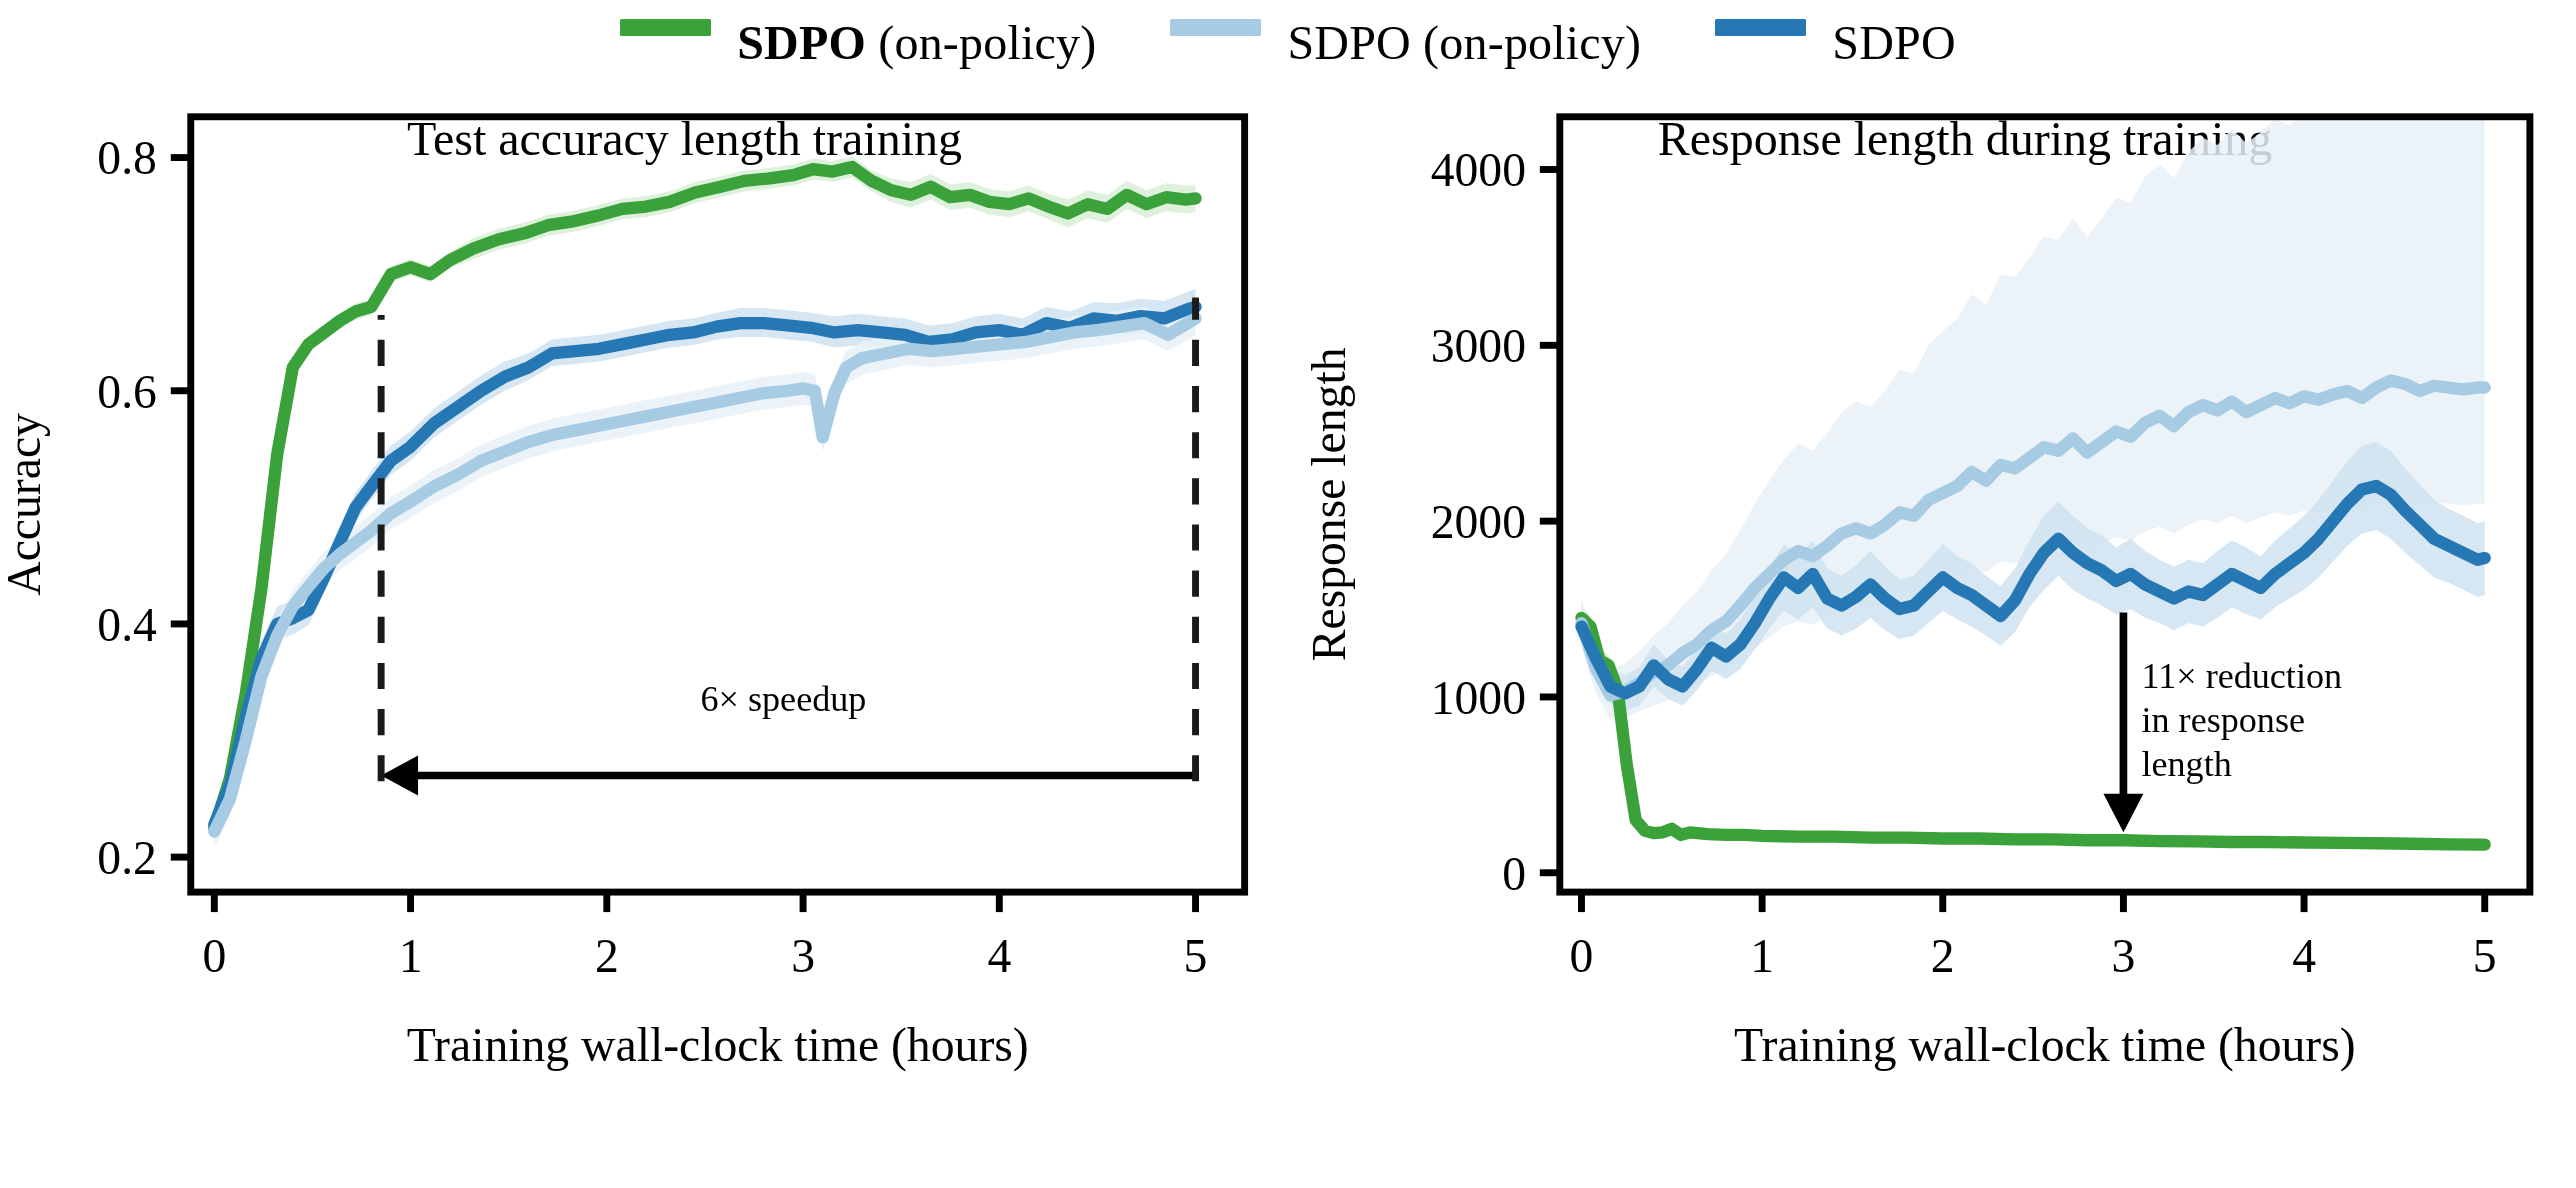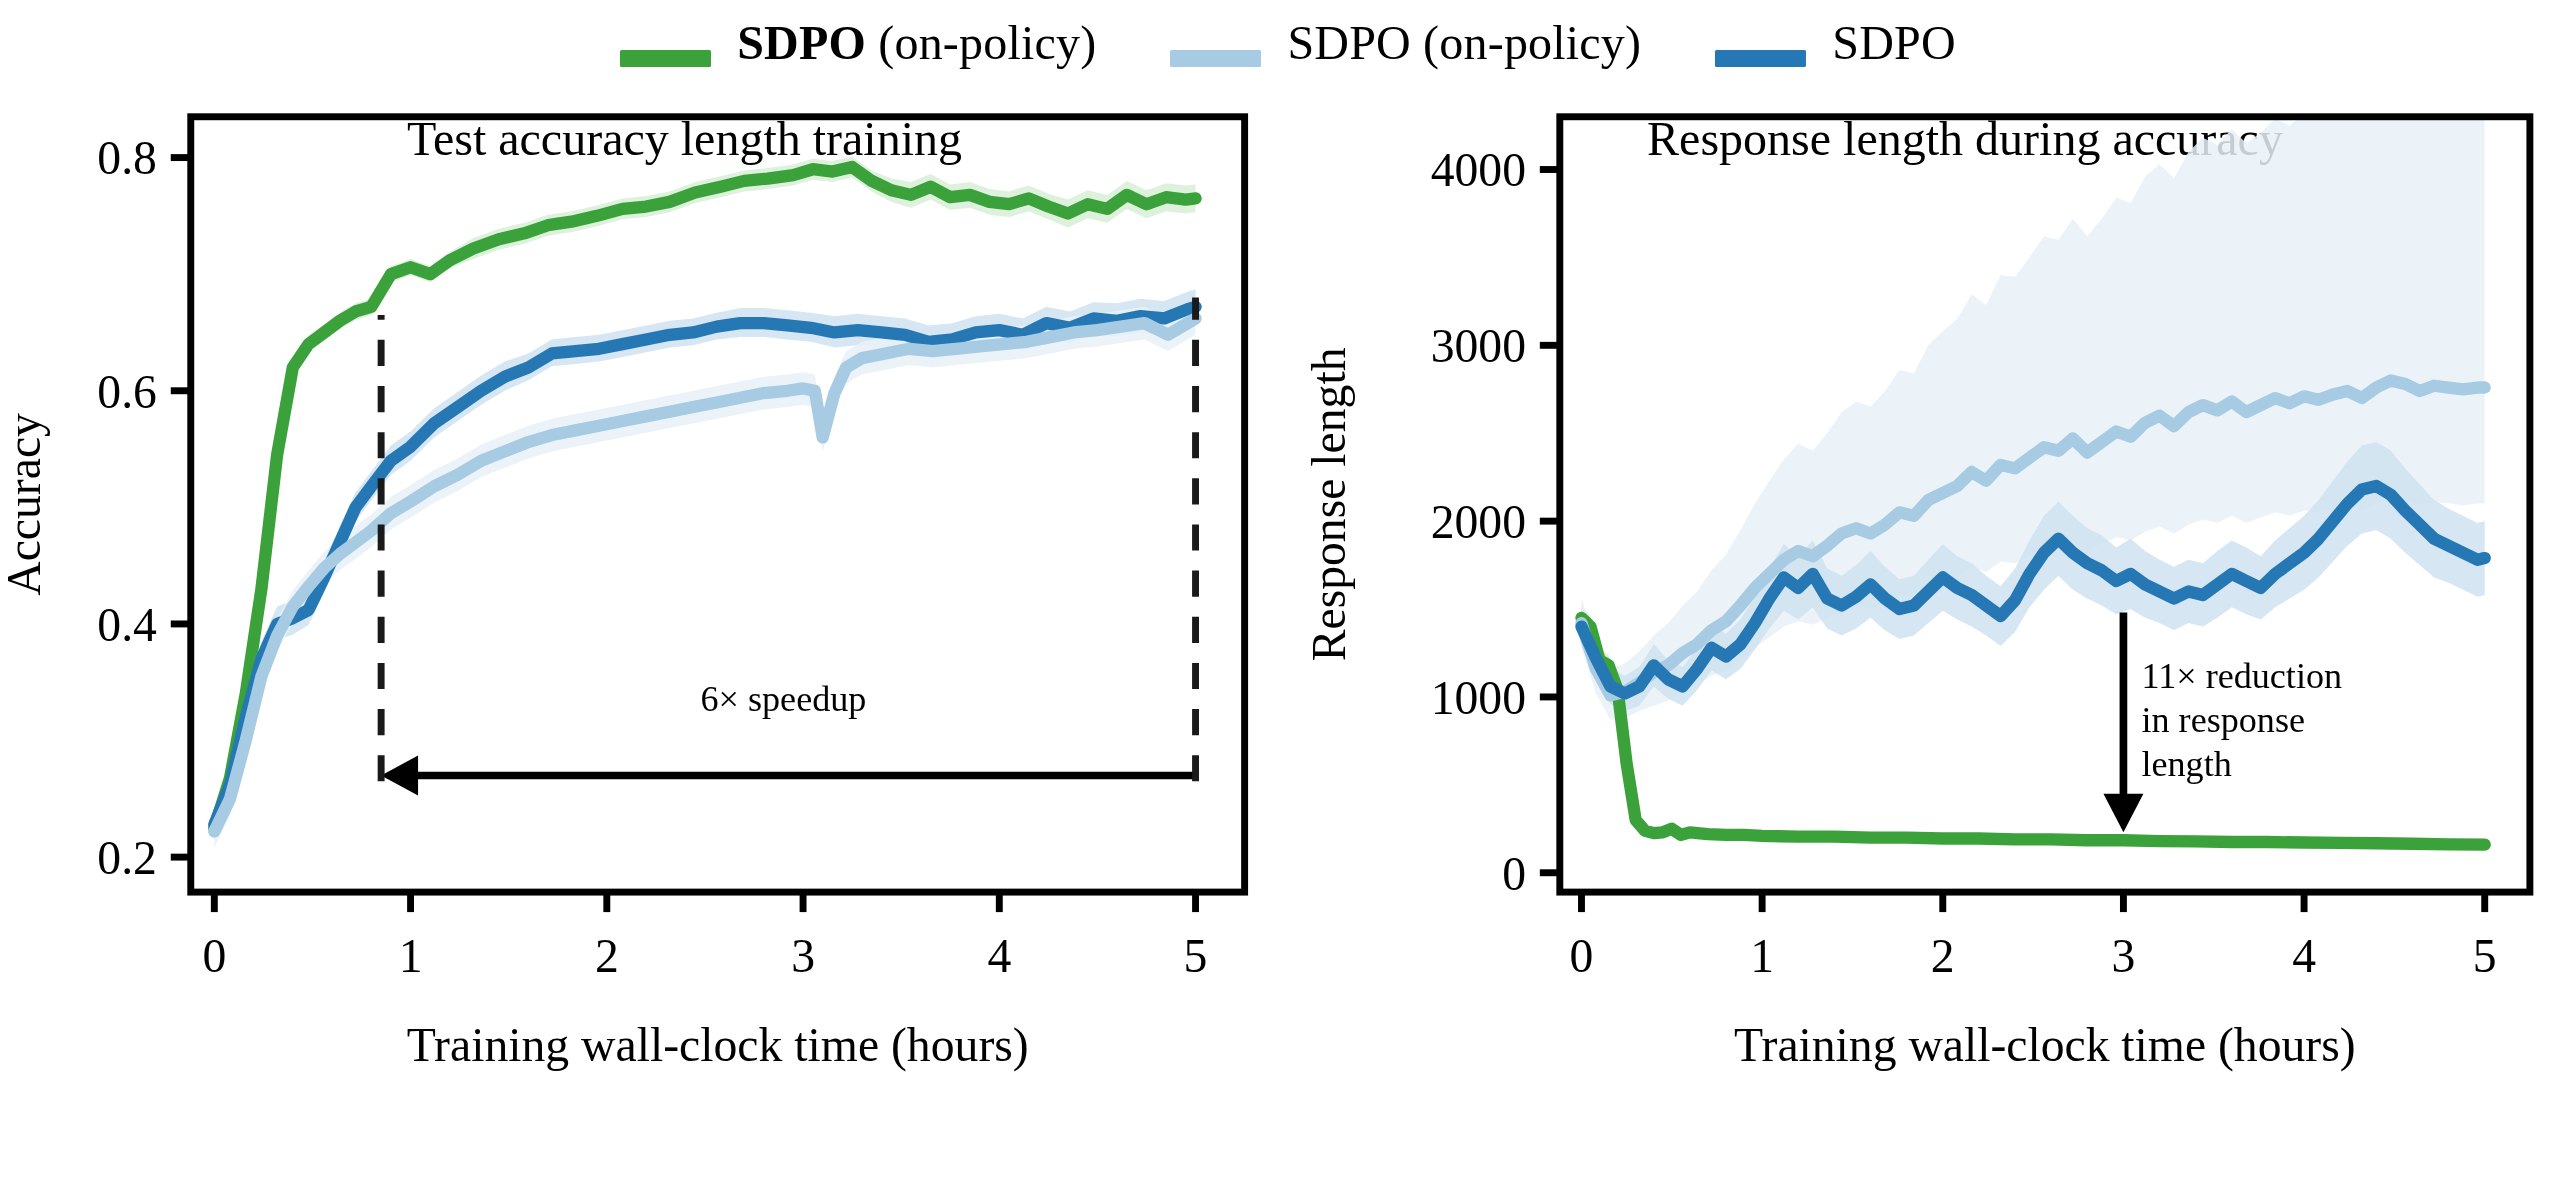--- a/index.html
+++ b/index.html
@@ -4,21 +4,21 @@
 <style>
   html,body{margin:0;padding:0;background:#ffffff;}
   body{width:2576px;height:1189px;font-family:"Liberation Serif",serif;color:#000;}
   #root{position:relative;width:2576px;height:1189px;}
 
   
   .legend{
     position:absolute;left:0;top:0;width:2576px;height:86px;
     display:flex;align-items:center;justify-content:center;gap:74px;
   }
-  .legend-item{display:flex;align-items:flex-end;gap:26px;}
+  .legend-item{display:flex;align-items:flex-start;gap:26px;}
   .legend-swatch{width:91px;height:17px;border-radius:1.5px;}
   .legend-label{font-size:48px;line-height:1;white-space:nowrap;letter-spacing:0.2px;}
   .legend-label b{font-weight:700;}
 
   
   .panel{position:absolute;top:86px;height:1103px;}
   .panel.left{left:0;width:1300px;}
   .panel.right{left:1300px;width:1276px;}
 
   .panel-title{
@@ -103,21 +103,21 @@
         <line x1="222" x2="248" y1="396.2105263157895" y2="396.2105263157895" class="tickmark"></line>
         <text x="204" y="418.2105263157895" class="tick-label" text-anchor="end">0.6</text>
         <line x1="222" x2="248" y1="93.05263157894717" y2="93.05263157894717" class="tickmark"></line>
         <text x="204" y="115.05263157894717" class="tick-label" text-anchor="end">0.8</text>
         <text x="933" y="1268" class="axis-title" text-anchor="middle">Training wall-clock time (hours)</text>
         <text x="0" y="0" class="axis-title" text-anchor="middle" transform="translate(52,544) rotate(-90)">Accuracy</text>
       </svg>
   </div>
 
   <div class="panel right">
-    <div class="panel-title">Response length during accuracy</div>
+    <div class="panel-title">Response length during training</div>
     <svg class="plot-svg" id="svg-right" viewBox="0 0 1660 1434" preserveAspectRatio="none">
         <defs>
           <clipPath id="svg-right-clip">
             <rect x="338" y="40" width="1262" height="1008"></rect>
           </clipPath>
         </defs>
         <g clip-path="url(#svg-right-clip)">
           <path d="M366.20 675.43 L377.95 689.14 L389.70 732.57 L401.45 739.43 L413.20 771.43 L424.95 869.71 L436.70 946.29 L448.45 961.14 L460.20 965.26 L471.96 963.89 L483.71 958.40 L495.46 967.54 L507.21 963.43 L530.71 966.63 L554.21 968.00 L577.71 968.00 L601.21 969.37 L648.21 970.74 L695.21 970.74 L742.22 972.11 L789.22 972.11 L836.22 973.49 L883.22 973.49 L930.22 974.86 L977.23 974.86 L1024.23 976.23 L1071.23 976.23 L1118.23 977.60 L1165.23 978.06 L1212.23 978.97 L1259.24 978.97 L1306.24 979.66 L1353.24 980.11 L1400.24 980.80 L1447.24 981.71 L1494.25 982.40 L1541.25 982.86 L1541.25 989.71 L1494.25 989.26 L1447.24 988.57 L1400.24 988.11 L1353.24 987.89 L1306.24 987.43 L1259.24 986.74 L1212.23 986.74 L1165.23 986.29 L1118.23 985.83 L1071.23 984.91 L1024.23 984.91 L977.23 984.00 L930.22 984.00 L883.22 983.09 L836.22 983.09 L789.22 982.17 L742.22 982.17 L695.21 981.26 L648.21 981.26 L601.21 980.34 L577.71 979.43 L554.21 979.43 L530.71 978.51 L507.21 977.14 L495.46 979.89 L483.71 973.03 L471.96 976.69 L460.20 977.60 L448.45 974.86 L436.70 962.29 L424.95 892.57 L413.20 798.86 L401.45 766.86 L389.70 760.00 L377.95 716.57 L366.20 707.43 Z" fill="#d8eed6" fill-opacity="0.85" stroke="none"></path>
           <path d="M366.20 666.29 L385.00 725.71 L403.80 757.71 L422.60 750.86 L441.40 734.86 L460.20 714.29 L479.01 698.29 L497.81 675.43 L516.61 657.14 L535.41 629.71 L554.21 609.14 L573.01 577.14 L591.81 542.86 L610.61 513.14 L629.41 485.71 L648.21 465.14 L667.01 474.29 L685.81 451.43 L704.61 424.00 L723.42 410.29 L742.22 417.14 L761.02 396.57 L779.82 369.14 L798.62 373.71 L817.42 337.14 L836.22 318.86 L855.02 302.86 L873.82 270.86 L892.62 284.57 L911.42 245.71 L930.22 248.00 L949.02 222.86 L967.82 195.43 L986.63 200.00 L1005.43 172.57 L1024.23 195.43 L1043.03 172.57 L1061.83 145.14 L1080.63 152.00 L1099.43 117.71 L1118.23 101.71 L1137.03 120.00 L1155.83 85.71 L1174.63 67.43 L1193.43 76.57 L1212.23 56.00 L1231.04 74.29 L1249.84 60.57 L1268.64 42.29 L1287.44 51.43 L1306.24 35.43 L1325.04 42.29 L1343.84 28.57 L1362.64 19.43 L1381.44 33.14 L1400.24 8.00 L1419.04 -8.00 L1437.84 -1.14 L1456.64 14.86 L1475.45 3.43 L1494.25 8.00 L1513.05 12.57 L1531.85 8.00 L1541.25 8.00 L1541.25 542.86 L1531.85 542.86 L1513.05 545.14 L1494.25 542.86 L1475.45 540.57 L1456.64 545.14 L1437.84 538.29 L1419.04 536.00 L1400.24 542.86 L1381.44 552.00 L1362.64 545.14 L1343.84 549.71 L1325.04 554.29 L1306.24 552.00 L1287.44 558.86 L1268.64 554.29 L1249.84 561.14 L1231.04 568.00 L1212.23 558.86 L1193.43 568.00 L1174.63 563.43 L1155.83 570.29 L1137.03 581.71 L1118.23 572.57 L1099.43 579.43 L1080.63 590.86 L1061.83 586.29 L1043.03 595.43 L1024.23 604.57 L1005.43 593.14 L986.63 604.57 L967.82 602.29 L949.02 611.43 L930.22 620.57 L911.42 618.29 L892.62 632.00 L873.82 625.14 L855.02 636.57 L836.22 643.43 L817.42 650.29 L798.62 664.00 L779.82 661.71 L761.02 673.14 L742.22 680.00 L723.42 675.43 L704.61 680.00 L685.81 691.43 L667.01 700.57 L648.21 696.00 L629.41 702.86 L610.61 716.57 L591.81 730.29 L573.01 746.29 L554.21 760.00 L535.41 766.86 L516.61 778.29 L497.81 787.43 L479.01 798.86 L460.20 805.71 L441.40 812.57 L422.60 821.71 L403.80 824.00 L385.00 789.71 L366.20 730.29 Z" fill="#e8f1f8" fill-opacity="0.85" stroke="none"></path>
           <path d="M366.20 680.00 L385.00 721.14 L403.80 757.71 L422.60 766.86 L441.40 755.43 L460.20 725.71 L479.01 746.29 L497.81 755.43 L516.61 730.29 L535.41 700.57 L554.21 712.00 L573.01 693.71 L591.81 664.00 L610.61 627.43 L629.41 595.43 L648.21 611.43 L667.01 590.86 L685.81 627.43 L704.61 636.57 L723.42 622.86 L742.22 604.57 L761.02 625.14 L779.82 641.14 L798.62 636.57 L817.42 616.00 L836.22 595.43 L855.02 611.43 L873.82 620.57 L892.62 636.57 L911.42 650.29 L930.22 627.43 L949.02 590.86 L967.82 558.86 L986.63 540.57 L1005.43 558.86 L1024.23 574.86 L1043.03 584.00 L1061.83 600.00 L1080.63 588.57 L1099.43 604.57 L1118.23 616.00 L1137.03 625.14 L1155.83 616.00 L1174.63 620.57 L1193.43 604.57 L1212.23 590.86 L1231.04 600.00 L1249.84 611.43 L1268.64 590.86 L1287.44 574.86 L1306.24 558.86 L1325.04 538.29 L1343.84 513.14 L1362.64 488.00 L1381.44 467.43 L1400.24 462.86 L1419.04 474.29 L1437.84 497.14 L1456.64 517.71 L1475.45 538.29 L1494.25 549.71 L1513.05 558.86 L1531.85 568.00 L1541.25 565.71 L1541.25 661.71 L1531.85 664.00 L1513.05 654.86 L1494.25 645.71 L1475.45 638.86 L1456.64 622.86 L1437.84 606.86 L1419.04 588.57 L1400.24 577.14 L1381.44 581.71 L1362.64 597.71 L1343.84 618.29 L1325.04 638.86 L1306.24 654.86 L1287.44 666.29 L1268.64 677.71 L1249.84 693.71 L1231.04 686.86 L1212.23 677.71 L1193.43 691.43 L1174.63 702.86 L1155.83 698.29 L1137.03 707.43 L1118.23 698.29 L1099.43 691.43 L1080.63 680.00 L1061.83 686.86 L1043.03 675.43 L1024.23 666.29 L1005.43 654.86 L986.63 636.57 L967.82 654.86 L949.02 677.71 L930.22 709.71 L911.42 728.00 L892.62 714.29 L873.82 702.86 L855.02 693.71 L836.22 682.29 L817.42 698.29 L798.62 714.29 L779.82 718.86 L761.02 707.43 L742.22 691.43 L723.42 705.14 L704.61 714.29 L685.81 705.14 L667.01 677.71 L648.21 693.71 L629.41 682.29 L610.61 705.14 L591.81 732.57 L573.01 757.71 L554.21 771.43 L535.41 760.00 L516.61 785.14 L497.81 805.71 L479.01 796.57 L460.20 780.57 L441.40 805.71 L422.60 812.57 L403.80 803.43 L385.00 766.86 L366.20 725.71 Z" fill="#cfe2f0" fill-opacity="0.85" stroke="none"></path>

